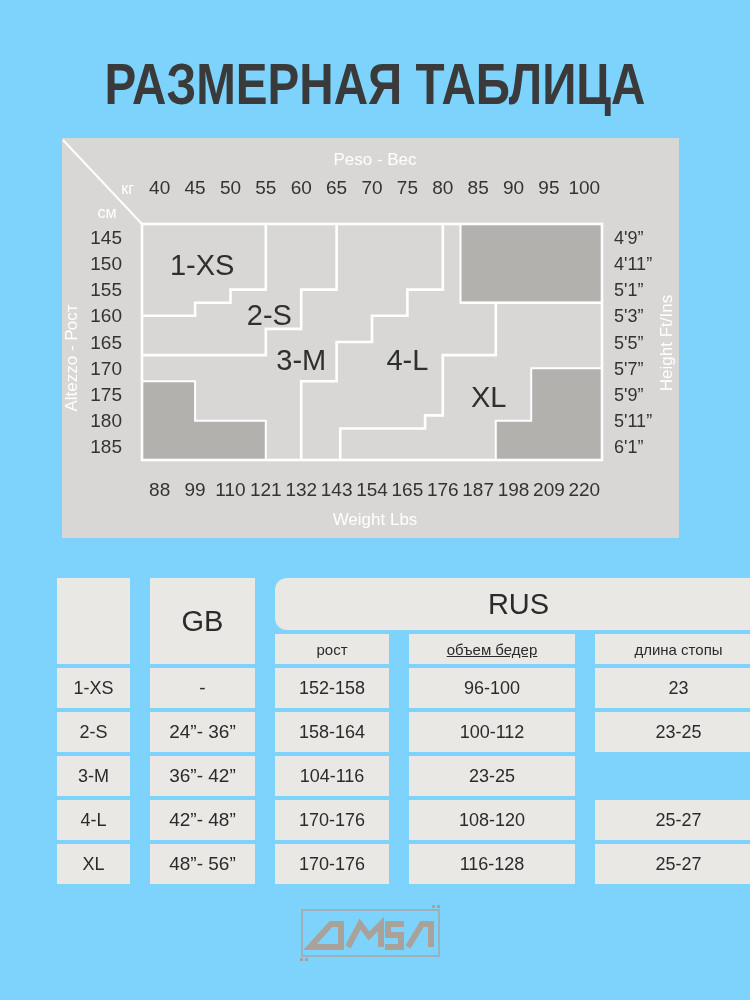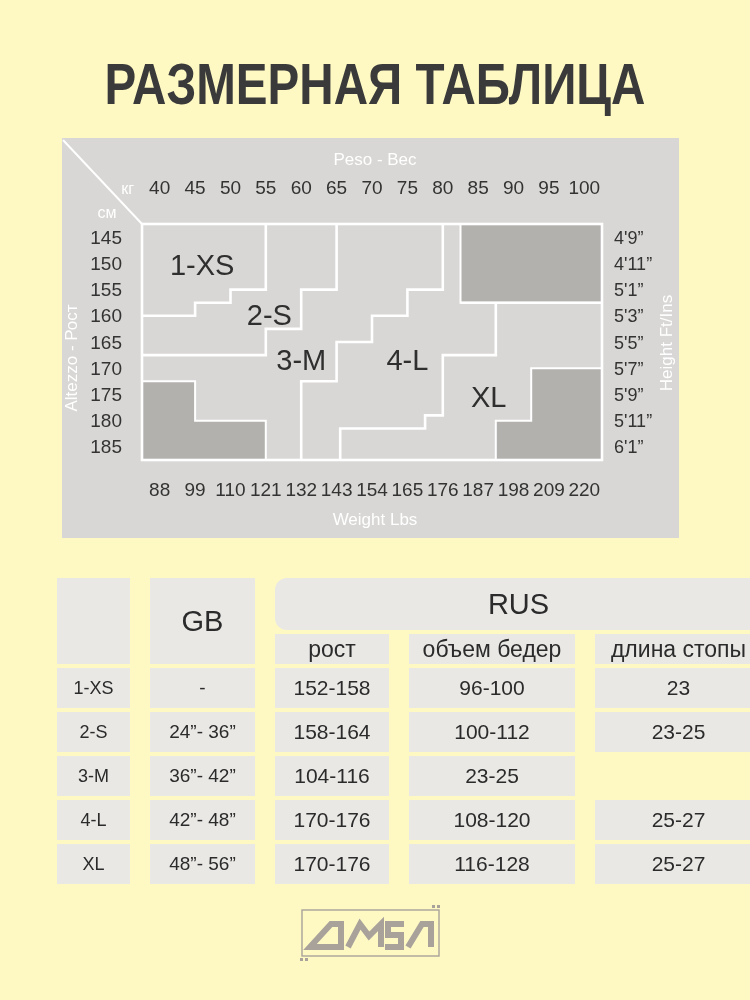--- a/index.html
+++ b/index.html
@@ -1,36 +1,36 @@
 <!DOCTYPE html>
 <html><head>
 <meta charset="utf-8">
 <style>
   html,body{margin:0;padding:0;background:#ffffff;}
-  .page{position:relative;width:750px;height:1000px;background:#fef9c3;overflow:hidden;
+  .page{position:relative;width:750px;height:1000px;background:#7dd3fc;overflow:hidden;
         font-family:"Liberation Sans","DejaVu Sans",sans-serif;}
   .title{position:absolute;top:50px;left:0;width:750px;text-align:center;
          font-size:58px;font-weight:700;color:#3a3a3a;letter-spacing:0px;
          transform:scaleX(0.82);transform-origin:50% 50%;white-space:nowrap;}
   .panel{position:absolute;left:62px;top:138px;width:617px;height:400px;background:#d8d7d5;}
   .panel svg{display:block;width:625px;height:400px;
              font-family:"Liberation Sans","DejaVu Sans",sans-serif;}
   
   .sizetable{position:absolute;left:57px;top:578px;width:642px;}
   .tgrid{display:grid;grid-template-columns:73px 105px 114px 166px 167px;column-gap:20px;}
   .cell{background:#e9e8e5;display:flex;align-items:center;justify-content:center;
         color:#2b2b2b;}
   .thead{grid-template-rows:52px 30px;row-gap:4px;}
   .corner{grid-column:1;grid-row:1/3;}
   .gbhead{grid-column:2;grid-row:1/3;font-size:29px;}
   .rushead{grid-column:3/6;grid-row:1;font-size:29px;border-radius:12px;}
-  .sub3{grid-column:3;grid-row:2;} .sub4{grid-column:4;grid-row:2;} .sub5{grid-column:5;grid-row:2;}
-  .subhead{font-size:23px;}
+  .sub3{grid-column:3;grid-row:2;} .sub4{grid-column:4;grid-row:2;text-decoration:underline;} .sub5{grid-column:5;grid-row:2;}
+  .subhead{font-size:15px;}
   .trow{height:40px;margin-top:4px;}
-  .trow .cell{font-size:21px;}
+  .trow .cell{font-size:18px;}
   .trow .cell.sz{font-size:18px;}
   .trow .cell.gb{font-size:19px;}
   
   .logo{position:absolute;left:298px;top:903px;width:145px;height:60px;}
   .logo svg{display:block;width:145px;height:60px;}
 </style>
 </head>
 <body>
 
 <div class="page">

